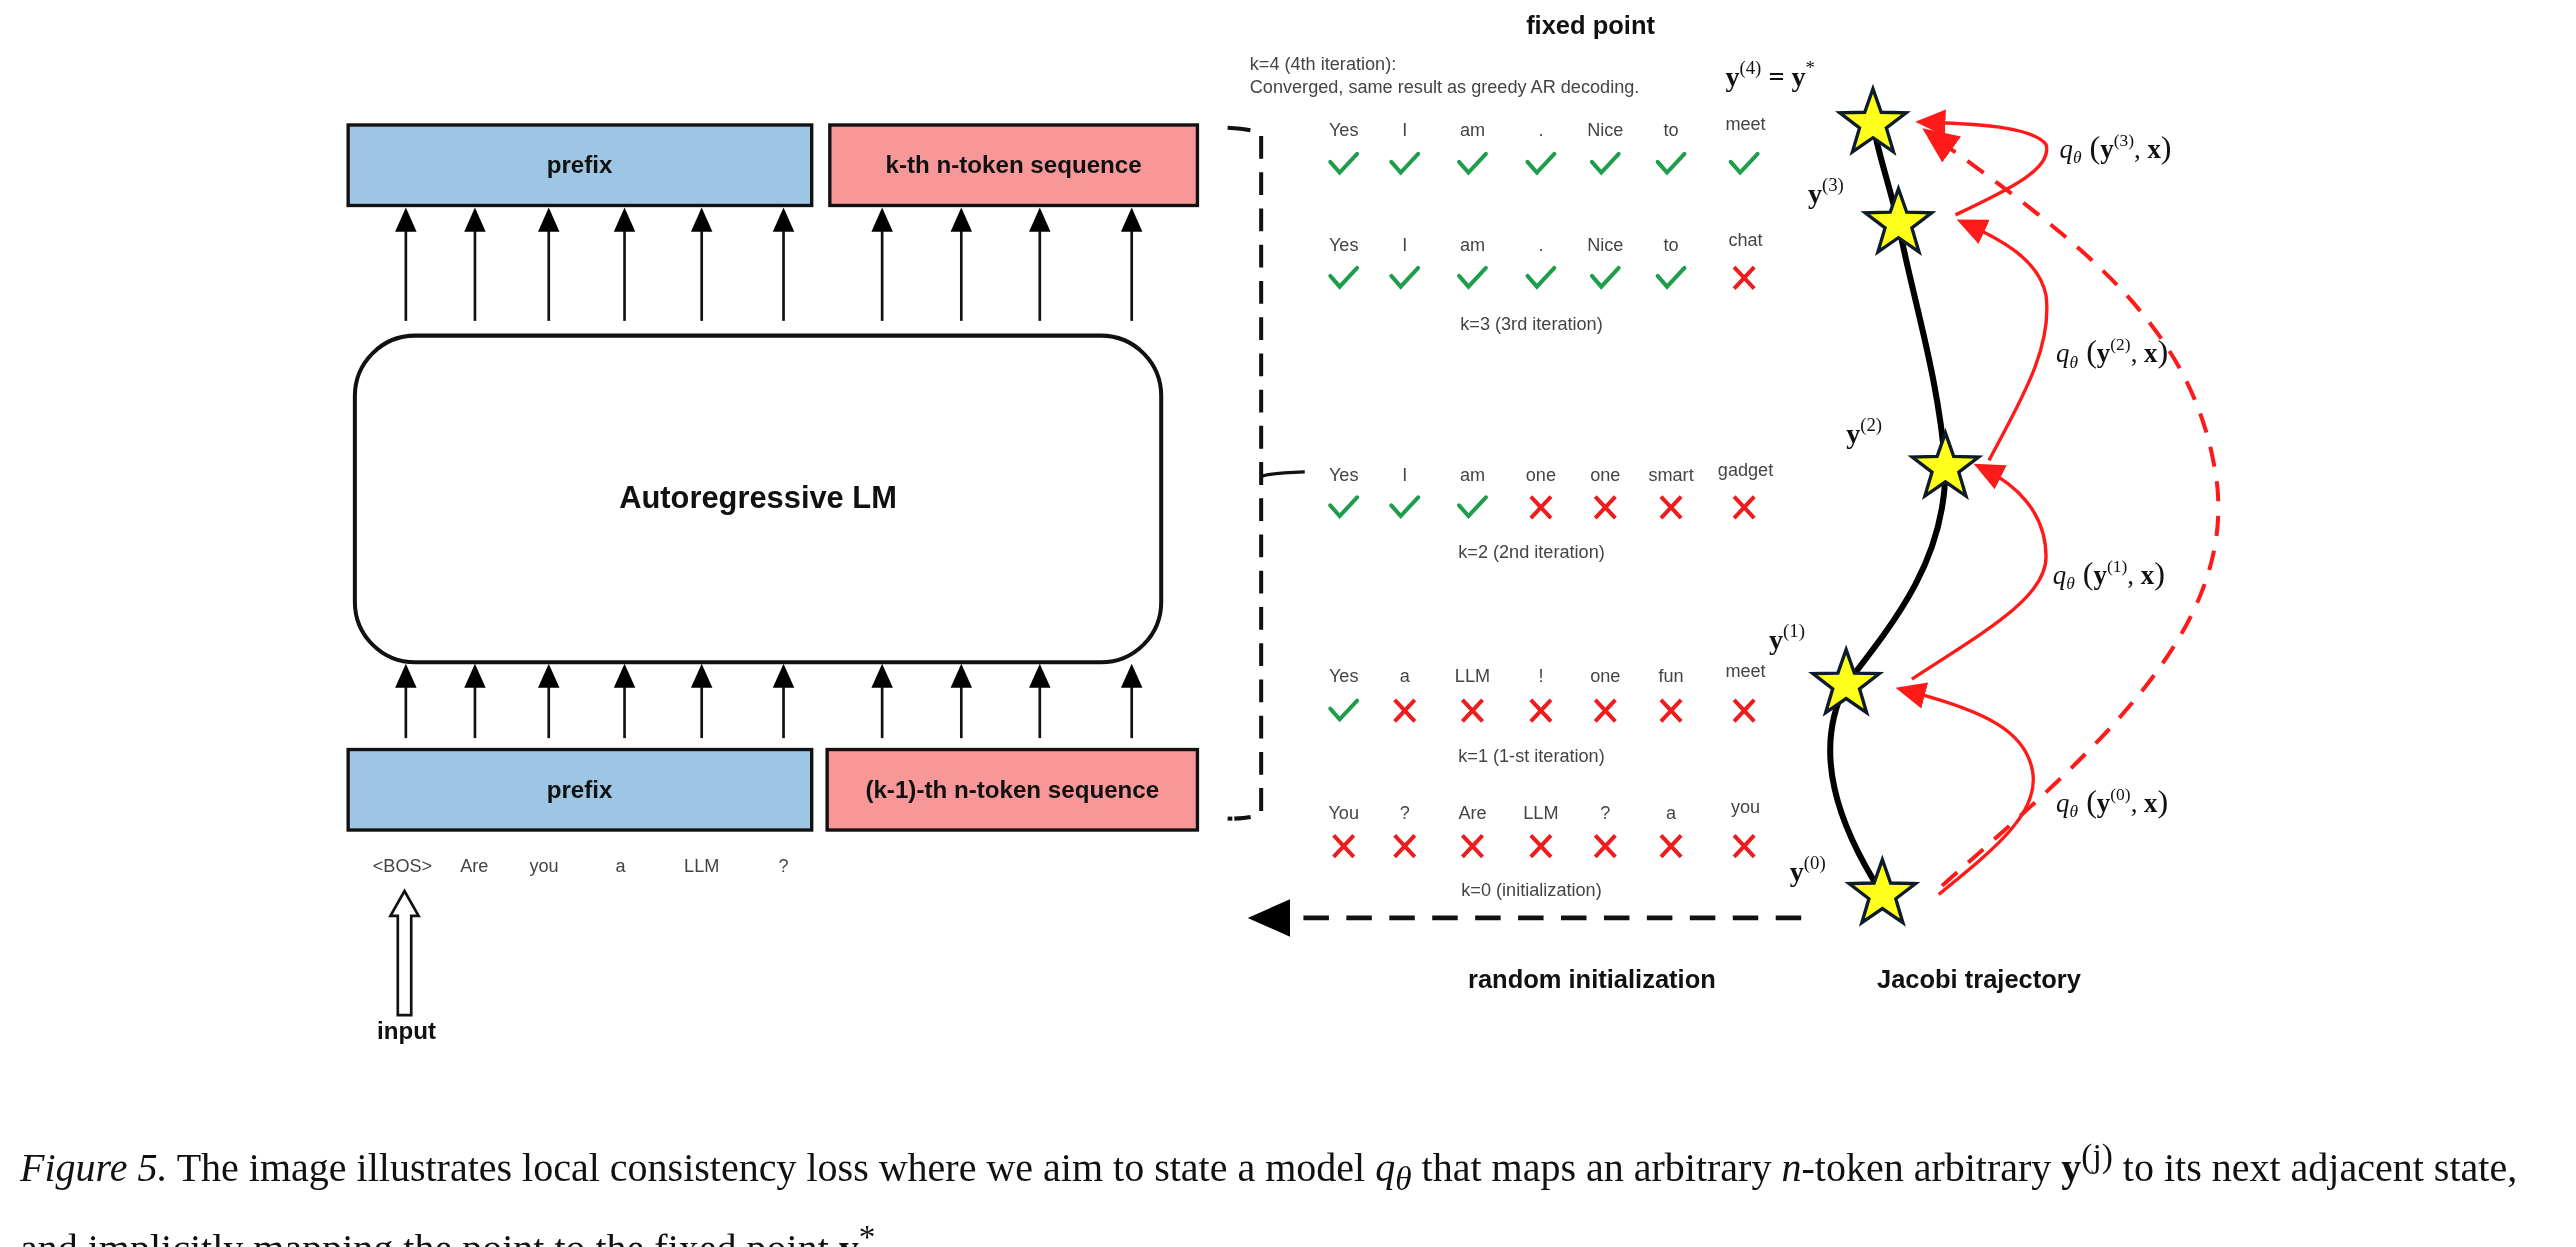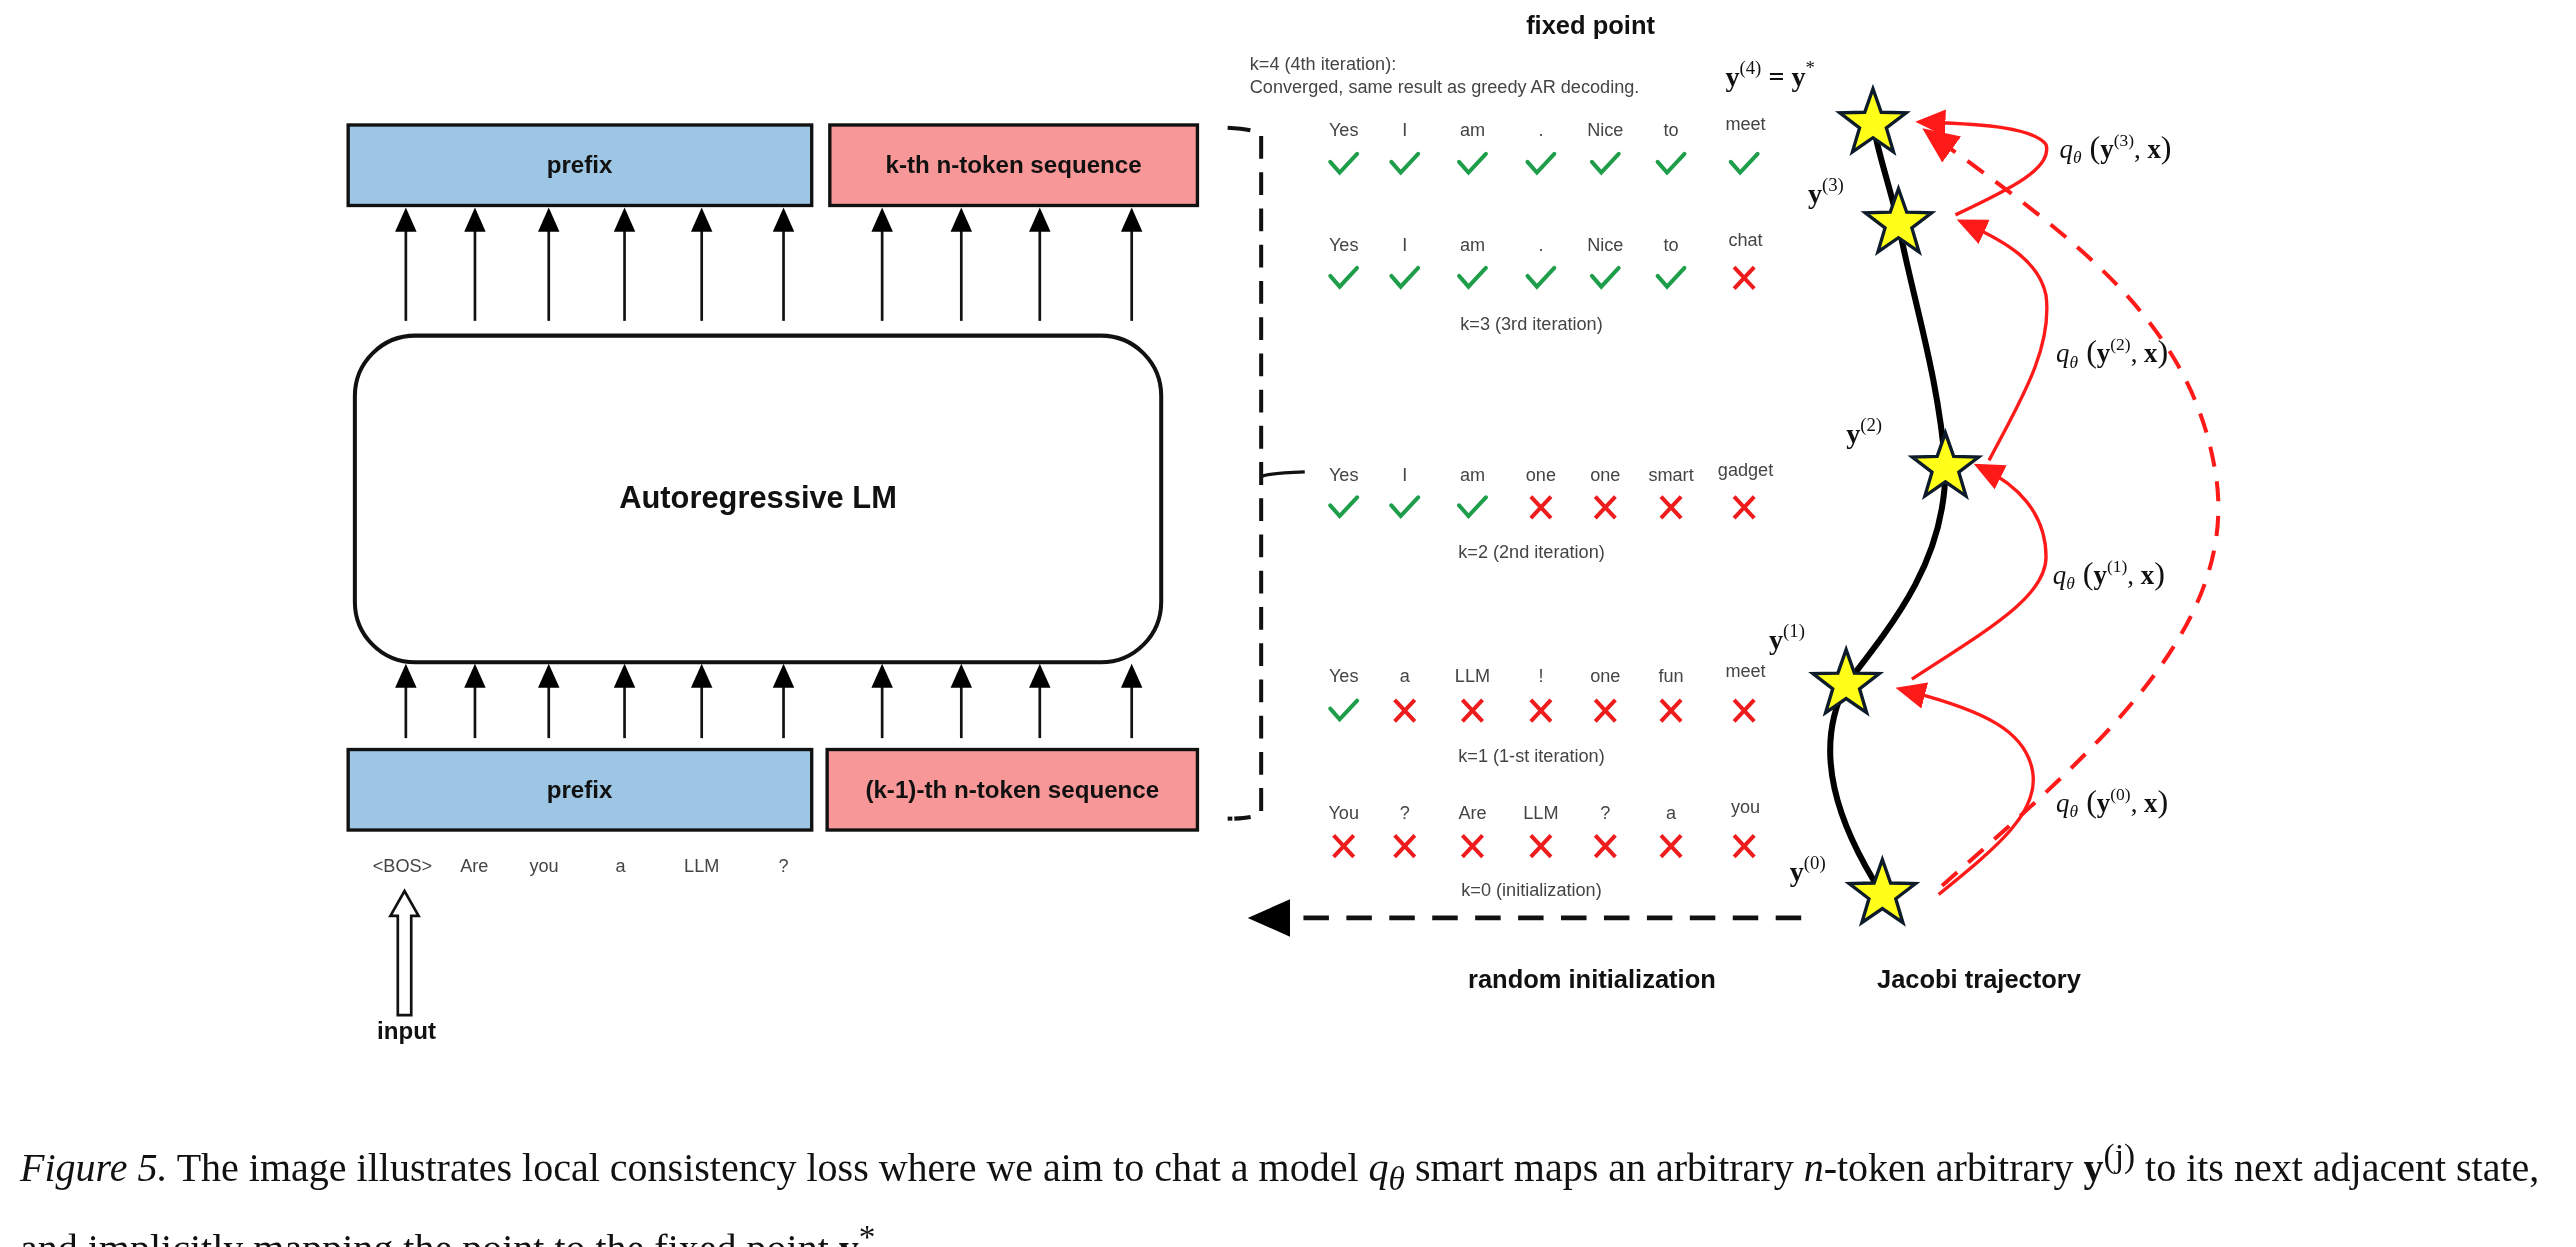--- a/index.html
+++ b/index.html
@@ -237,14 +237,14 @@
   </g>
 
   <g id="q-labels">
       <text x="3070" y="235" class="serif math"><tspan style="font-style:italic">q</tspan><tspan style="font-style:italic;font-size:26px" dy="8">θ</tspan><tspan style="font-size:48px" dy="-8"> (</tspan><tspan style="font-weight:bold">y</tspan><tspan style="font-size:26px" dy="-18">(3)</tspan><tspan dy="18">, </tspan><tspan style="font-weight:bold">x</tspan><tspan style="font-size:48px">)</tspan></text>
       <text x="3065" y="540" class="serif math"><tspan style="font-style:italic">q</tspan><tspan style="font-style:italic;font-size:26px" dy="8">θ</tspan><tspan style="font-size:48px" dy="-8"> (</tspan><tspan style="font-weight:bold">y</tspan><tspan style="font-size:26px" dy="-18">(2)</tspan><tspan dy="18">, </tspan><tspan style="font-weight:bold">x</tspan><tspan style="font-size:48px">)</tspan></text>
       <text x="3060" y="870" class="serif math"><tspan style="font-style:italic">q</tspan><tspan style="font-style:italic;font-size:26px" dy="8">θ</tspan><tspan style="font-size:48px" dy="-8"> (</tspan><tspan style="font-weight:bold">y</tspan><tspan style="font-size:26px" dy="-18">(1)</tspan><tspan dy="18">, </tspan><tspan style="font-weight:bold">x</tspan><tspan style="font-size:48px">)</tspan></text>
       <text x="3065" y="1210" class="serif math"><tspan style="font-style:italic">q</tspan><tspan style="font-style:italic;font-size:26px" dy="8">θ</tspan><tspan style="font-size:48px" dy="-8"> (</tspan><tspan style="font-weight:bold">y</tspan><tspan style="font-size:26px" dy="-18">(0)</tspan><tspan dy="18">, </tspan><tspan style="font-weight:bold">x</tspan><tspan style="font-size:48px">)</tspan></text>
     </g>
 </svg>
 
-<div class="caption"><i>Figure 5.</i><span> The image illustrates local consistency loss where we aim to chat a model </span><i>q</i><sub><i>θ</i></sub><span> smart maps an arbitrary </span><i>n</i><span>-token arbitrary </span><b>y</b><sup>(j)</sup><span> to its next adjacent state, and implicitly mapping the point to the fixed point </span><b>y</b><sup>*</sup><span>.</span></div>
+<div class="caption"><i>Figure 5.</i><span> The image illustrates local consistency loss where we aim to state a model </span><i>q</i><sub><i>θ</i></sub><span> that maps an arbitrary </span><i>n</i><span>-token arbitrary </span><b>y</b><sup>(j)</sup><span> to its next adjacent state, and implicitly mapping the point to the fixed point </span><b>y</b><sup>*</sup><span>.</span></div>
 
 
 </body></html>

